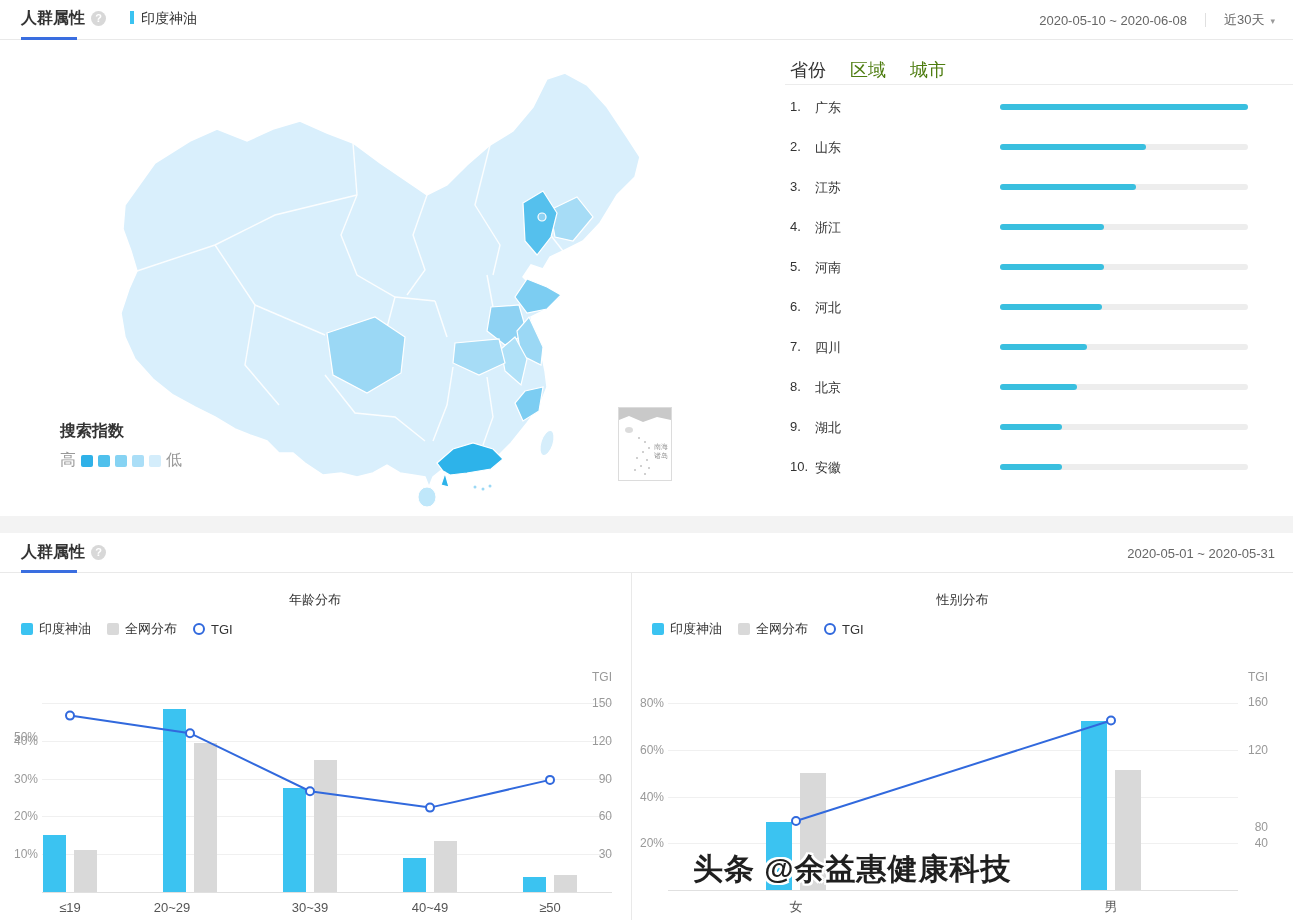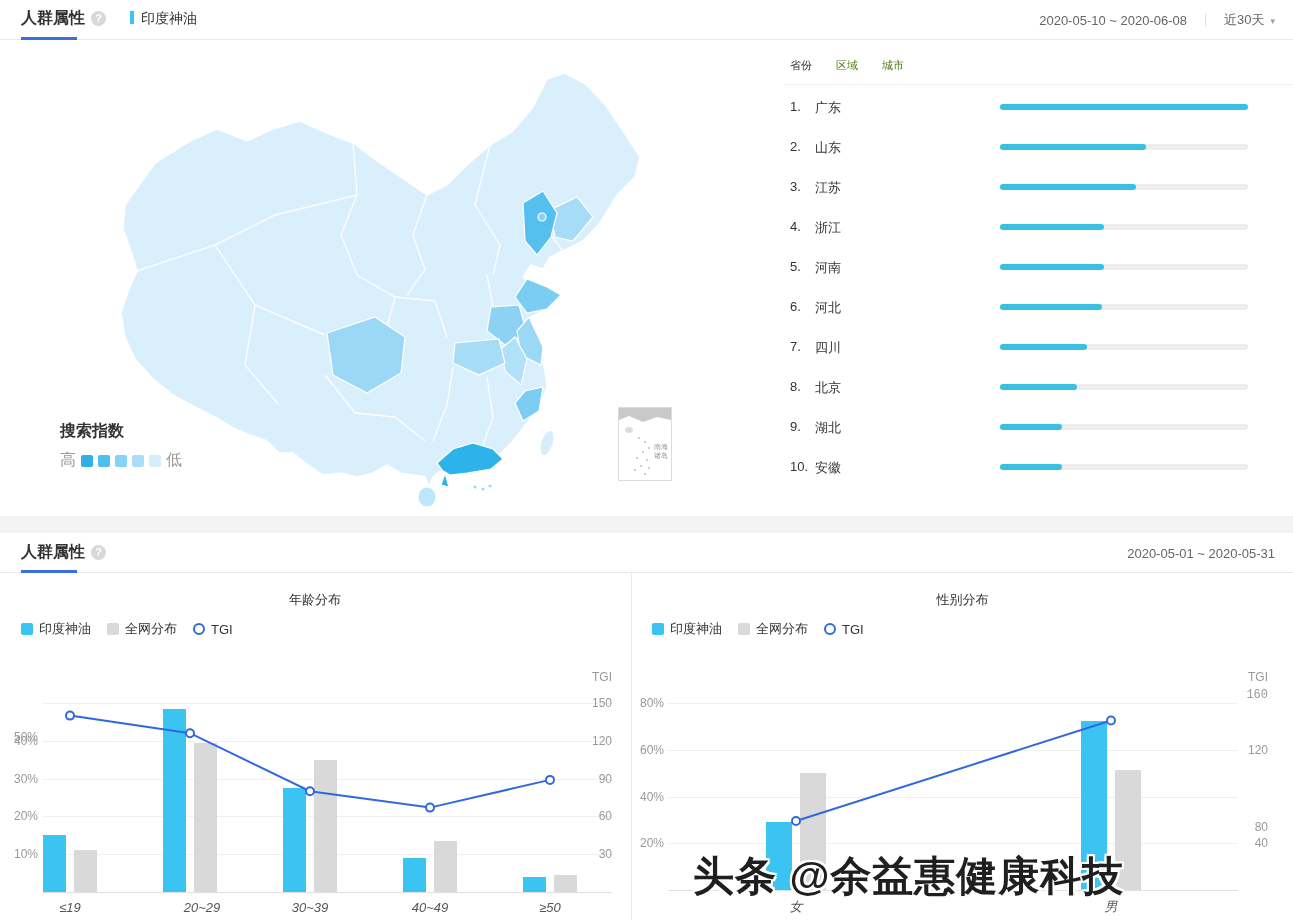--- a/index.html
+++ b/index.html
@@ -16,21 +16,21 @@
         vertical-align:1px;cursor:pointer;}
   .kw-wrap{position:absolute;left:130px;top:10px;font-size:14px;color:#333;}
   .kw-bar{display:inline-block;width:4px;height:13px;background:#3bc3f1;margin-right:7px;vertical-align:-1px;}
   .hdr-right{position:absolute;right:18px;display:flex;align-items:center;gap:18px;
              font-size:13px;color:#666;}
   .vsep{width:1px;height:14px;background:#e0e0e0;}
   .period{color:#666;cursor:pointer;}
   .caret{font-size:9px;color:#999;margin-left:6px;}
 
   
-  .tabs{position:absolute;left:790px;top:58px;display:flex;gap:24px;font-size:11px;}
+  .tabs{position:absolute;left:790px;top:58px;display:flex;gap:24px;font-size:18px;}
   .tab{color:#4d7c0f;cursor:pointer;}
   .tab.active{color:#333;}
   .tabs-line{position:absolute;left:785px;right:0;top:84px;height:1px;background:#ececec;}
   #prov-rows{position:absolute;left:785px;top:87px;width:508px;}
   .prow{position:relative;height:40px;}
   .prow .rank{position:absolute;left:5px;top:12px;width:24px;font-size:13px;color:#333;}
   .prow .pname{position:absolute;left:30px;top:12px;font-size:13px;color:#333;}
   .ptrack{position:absolute;left:215px;top:17px;width:248px;height:6px;border-radius:3px;background:#ededed;}
   .pfill{height:6px;border-radius:3px;background:#39bfdf;}
 
@@ -60,25 +60,25 @@
   .lg-item{display:flex;align-items:center;gap:6px;cursor:pointer;}
   .sw-bar{width:12px;height:12px;border-radius:2px;background:#ccc;}
   .sw-ring{width:8px;height:8px;border-radius:50%;border:2px solid #3169dd;background:#fff;}
   .c-body{position:absolute;left:0;top:92px;right:0;height:255px;}
   .gridline{position:absolute;height:1px;background:#f0f0f0;}
   .baseline{position:absolute;height:1px;background:#e0e0e0;}
   .tick-l{position:absolute;font-size:12px;color:#999;text-align:right;}
   .tick-r{position:absolute;font-size:12px;color:#999;text-align:right;}
   .axis-title-r{position:absolute;font-size:12px;color:#999;text-align:right;}
   .bar{position:absolute;}
-  .cat-label{position:absolute;width:90px;text-align:center;font-size:13px;color:#555;font-style:italic;}
+  .cat-label{position:absolute;width:90px;text-align:center;font-size:13px;color:#555;}
   .line-svg{position:absolute;left:0;top:0;pointer-events:none;}
 
   
-  #watermark{position:absolute;left:693px;top:849px;font-size:41px;font-weight:bold;
+  #watermark{position:absolute;left:693px;top:849px;font-size:30px;font-weight:bold;
              letter-spacing:1px;color:#1f1f1f;white-space:nowrap;z-index:50;
              text-shadow:-2px -2px 0 #fff,2px -2px 0 #fff,-2px 2px 0 #fff,2px 2px 0 #fff,
                          0 -2px 0 #fff,0 2px 0 #fff,-2px 0 0 #fff,2px 0 0 #fff;}
 </style>
 </head>
 <body>
 
 <div id="app">
 
   <div class="sec-header" style="top:0;height:39px;">
@@ -293,21 +293,21 @@
         <div class="tick-r" style="left: 575px; width: 37px; top: 144px;">60</div>
         <div class="tick-r" style="left: 575px; width: 37px; top: 107px;">90</div>
         <div class="tick-r" style="left: 575px; width: 37px; top: 69px;">120</div>
         <div class="tick-r" style="left: 575px; width: 37px; top: 31px;">150</div>
         <div class="axis-title-r" style="left: 575px; width: 37px; top: 5px;">TGI</div>
         <div class="bar" style="left: 43px; width: 23px; top: 170px; height: 57px; background: rgb(59, 195, 241);"></div>
         <div class="bar" style="left: 74px; width: 23px; top: 185px; height: 42px; background: rgb(217, 217, 217);"></div>
         <div class="cat-label" style="left: 25px; top: 235px;">≤19</div>
         <div class="bar" style="left: 163px; width: 23px; top: 44px; height: 183px; background: rgb(59, 195, 241);"></div>
         <div class="bar" style="left: 194px; width: 23px; top: 78px; height: 149px; background: rgb(217, 217, 217);"></div>
-        <div class="cat-label" style="left: 157px; top: 235px; text-align: center;">20~29</div>
+        <div class="cat-label" style="left: 127px; top: 235px; text-align: center;">20~29</div>
         <div class="bar" style="left: 283px; width: 23px; top: 123px; height: 104px; background: rgb(59, 195, 241);"></div>
         <div class="bar" style="left: 314px; width: 23px; top: 95px; height: 132px; background: rgb(217, 217, 217);"></div>
         <div class="cat-label" style="left: 265px; top: 235px;">30~39</div>
         <div class="bar" style="left: 403px; width: 23px; top: 193px; height: 34px; background: rgb(59, 195, 241);"></div>
         <div class="bar" style="left: 434px; width: 23px; top: 176px; height: 51px; background: rgb(217, 217, 217);"></div>
         <div class="cat-label" style="left: 385px; top: 235px;">40~49</div>
         <div class="bar" style="left: 523px; width: 23px; top: 212px; height: 15px; background: rgb(59, 195, 241);"></div>
         <div class="bar" style="left: 554px; width: 23px; top: 210px; height: 17px; background: rgb(217, 217, 217);"></div>
         <div class="cat-label" style="left: 505px; top: 235px;">≥50</div>
         <svg width="630" height="255" class="line-svg">
@@ -345,21 +345,21 @@
         <div class="gridline" style="left: 36px; width: 570px; top: 132px;"></div>
         <div class="tick-l" style="left: 0px; width: 32px; top: 125px;">40%</div>
         <div class="gridline" style="left: 36px; width: 570px; top: 85px;"></div>
         <div class="tick-l" style="left: 0px; width: 32px; top: 78px;">60%</div>
         <div class="gridline" style="left: 36px; width: 570px; top: 38px;"></div>
         <div class="tick-l" style="left: 0px; width: 32px; top: 31px;">80%</div>
         <div class="baseline" style="left: 36px; width: 570px; top: 225px;"></div>
         <div class="tick-r" style="left: 600px; width: 36px; top: 171px;">40</div>
         <div class="tick-r" style="left: 600px; width: 36px; top: 125px; margin-top: 30px;">80</div>
         <div class="tick-r" style="left: 600px; width: 36px; top: 78px;">120</div>
-        <div class="tick-r" style="left: 600px; width: 36px; top: 23px; font-family: Liberation Mono, monospace;">160</div>
+        <div class="tick-r" style="left: 600px; width: 36px; top: 30px;">160</div>
         <div class="axis-title-r" style="left: 600px; width: 36px; top: 5px;">TGI</div>
         <div class="bar" style="left: 134px; width: 26px; top: 157px; height: 68px; background: rgb(59, 195, 241);"></div>
         <div class="bar" style="left: 168px; width: 26px; top: 108px; height: 117px; background: rgb(217, 217, 217);"></div>
         <div class="cat-label" style="left: 119px; top: 233px;">女</div>
         <div class="bar" style="left: 449px; width: 26px; top: 56px; height: 169px; background: rgb(59, 195, 241);"></div>
         <div class="bar" style="left: 483px; width: 26px; top: 105px; height: 120px; background: rgb(217, 217, 217);"></div>
         <div class="cat-label" style="left: 434px; top: 233px;">男</div>
         <svg width="661" height="255" class="line-svg">
           <polyline points="164,156.0 479,55.5" fill="none" stroke="#3169dd" stroke-width="2"></polyline>
           <circle cx="164" cy="156.0" r="4" fill="#fff" stroke="#3169dd" stroke-width="2"></circle>

